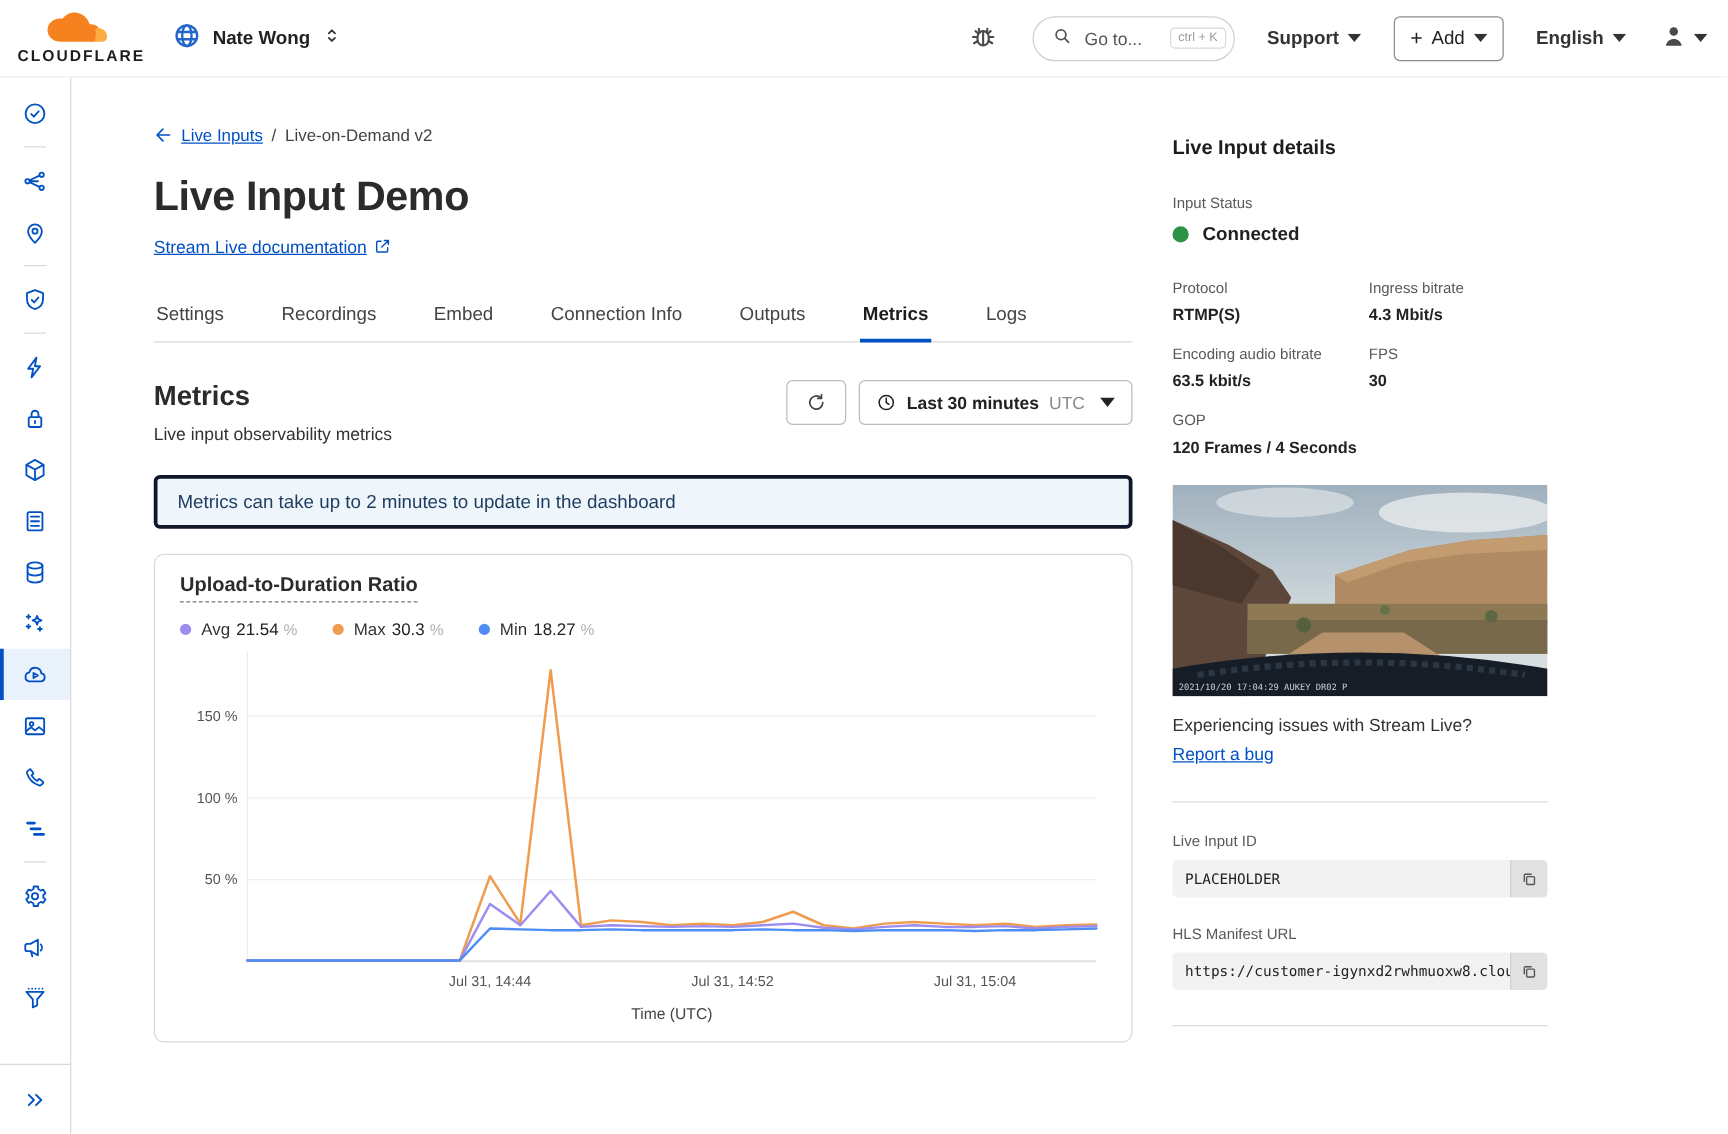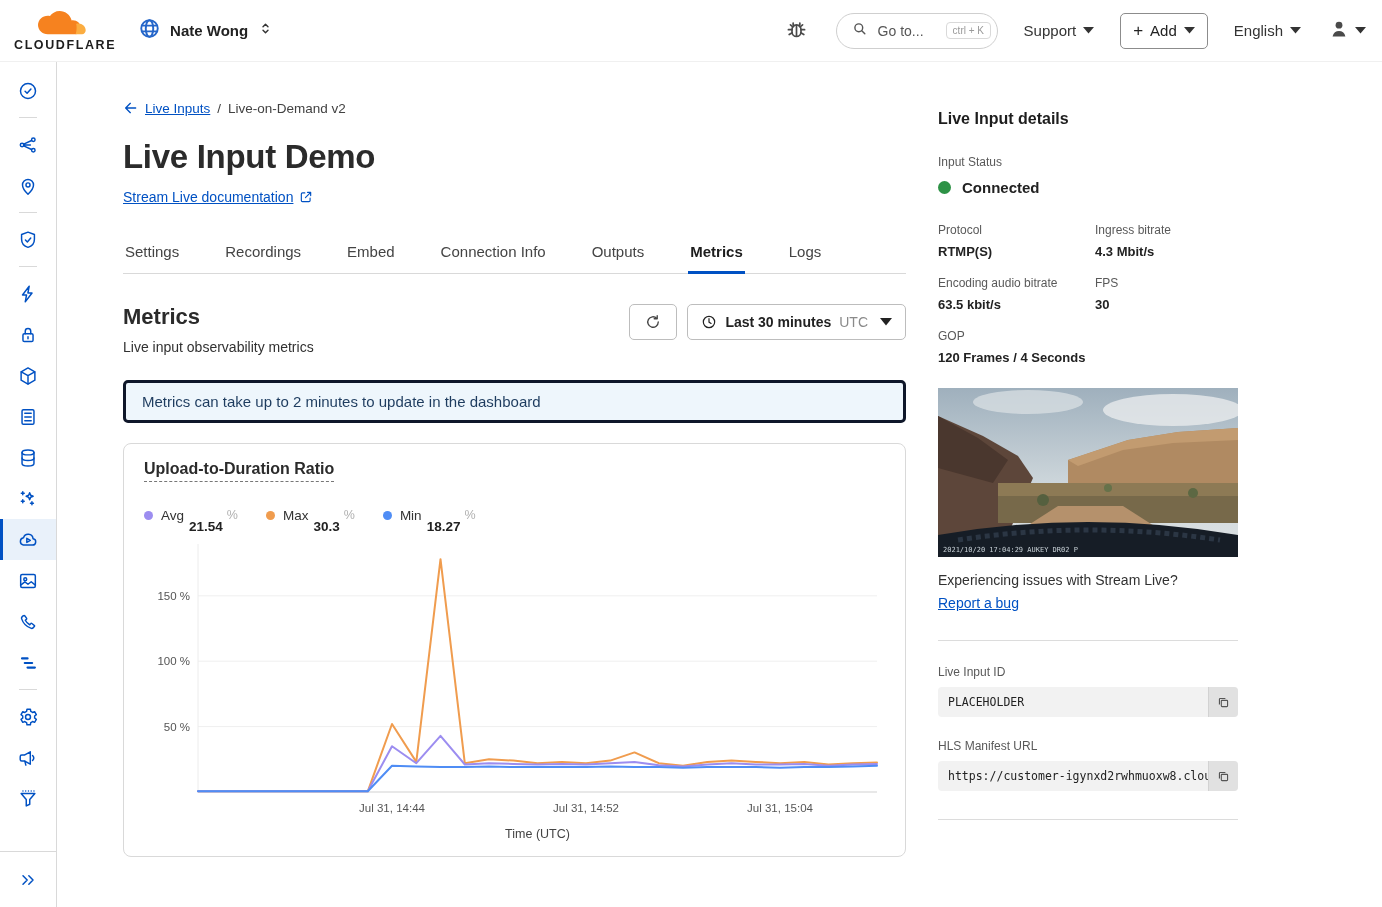--- a/index.html
+++ b/index.html
@@ -10,21 +10,21 @@
     font-family:"Liberation Sans", sans-serif;
   }
   
   .header{position:absolute;top:0;left:0;right:0;height:62px;display:flex;align-items:center;
     padding:0 16px 0 14px;border-bottom:1px solid #f0f0f0;background:#fff;z-index:5;}
   .logo{display:flex;flex-direction:column;align-items:center;margin-right:22px;cursor:pointer;}
   .logo-text{font-size:12.5px;font-weight:800;letter-spacing:1.6px;color:#1d1d1d;line-height:1;margin-top:-2px;}
   .acct{display:flex;align-items:center;gap:9px;cursor:pointer;}
   .acct-name{font-size:15px;font-weight:600;color:#222;}
   .hdr-spacer{flex:1;}
-  .hdr-item{display:flex;align-items:center;gap:7px;margin-left:26px;font-size:15px;color:#333;cursor:pointer;}
+  .hdr-item{display:flex;align-items:center;gap:7px;margin-left:26px;font-size:15px;color:#333;cursor:pointer;font-weight:bold;}
   .search-pill{display:flex;align-items:center;gap:8px;height:36px;border:1px solid #cfcfcf;border-radius:18px;
     padding:0 8px 0 14px;width:162px;margin-left:26px;background:#fff;}
   .search-pill input{border:0;outline:0;width:62px;font-size:14px;color:#333;background:transparent;font-family:inherit;}
   .search-pill input::placeholder{color:#555;}
   .kbd{border:1px solid #d9d9d9;border-radius:4px;font-size:10px;color:#9a9a9a;padding:2px 6px;white-space:nowrap;}
   .add-btn{display:flex;align-items:center;gap:7px;border:1px solid #8c8c8c;border-radius:5px;height:36px;
     padding:0 12px;font-size:15px;color:#222;background:#fff;cursor:pointer;margin-left:26px;}
   .plus{font-size:17px;line-height:1;color:#222;}
   
   .sidebar{position:absolute;top:62px;left:0;width:57px;bottom:0;border-right:1px solid #d9d9d9;background:#fff;z-index:4;}
@@ -59,21 +59,21 @@
   .time-tz{color:#8a8a8a;}
   .banner{margin-top:25px;border:3px solid #0f172a;background:#eef6fc;border-radius:5px;padding:10px 16px;
     font-size:15px;color:#1e3c5f;}
   .card{margin-top:20px;border:1px solid #d9d9d9;border-radius:8px;padding:16px 20px 8px;background:#fff;}
   .chart-title{font-size:16px;font-weight:700;color:#2b2b2b;display:inline-block;
     border-bottom:1.5px dashed #777;padding-bottom:3px;cursor:help;}
   .legend{display:flex;gap:28px;margin-top:14px;font-size:13.5px;color:#333;align-items:flex-end;}
   .lg-item{display:flex;align-items:center;}
   .lg-dot{width:9px;height:9px;border-radius:50%;display:inline-block;margin-right:8px;}
   .lg-name{margin-right:5px;}
-  .lg-val{font-weight:700;color:#222;margin-top:23px;}
+  .lg-val{font-weight:400;color:#222;}
   .lg-pct{color:#b0b0b0;margin-left:4px;font-size:12.5px;}
   #chart-svg{margin-top:4px;display:block;}
   
   .rightpanel{position:absolute;left:881px;top:16px;width:300px;}
   .rp-h{margin-top:32px;font-size:16px;font-weight:700;color:#1d1d1d;}
   .small-label{font-size:12px;color:#595959;}
   .rp-status-label{margin-top:27px;}
   .status{display:flex;align-items:center;gap:11px;margin-top:10px;}
   .status-dot{width:13px;height:13px;border-radius:50%;background:#2d9246;}
   .status-text{font-size:15px;font-weight:700;color:#222;}

